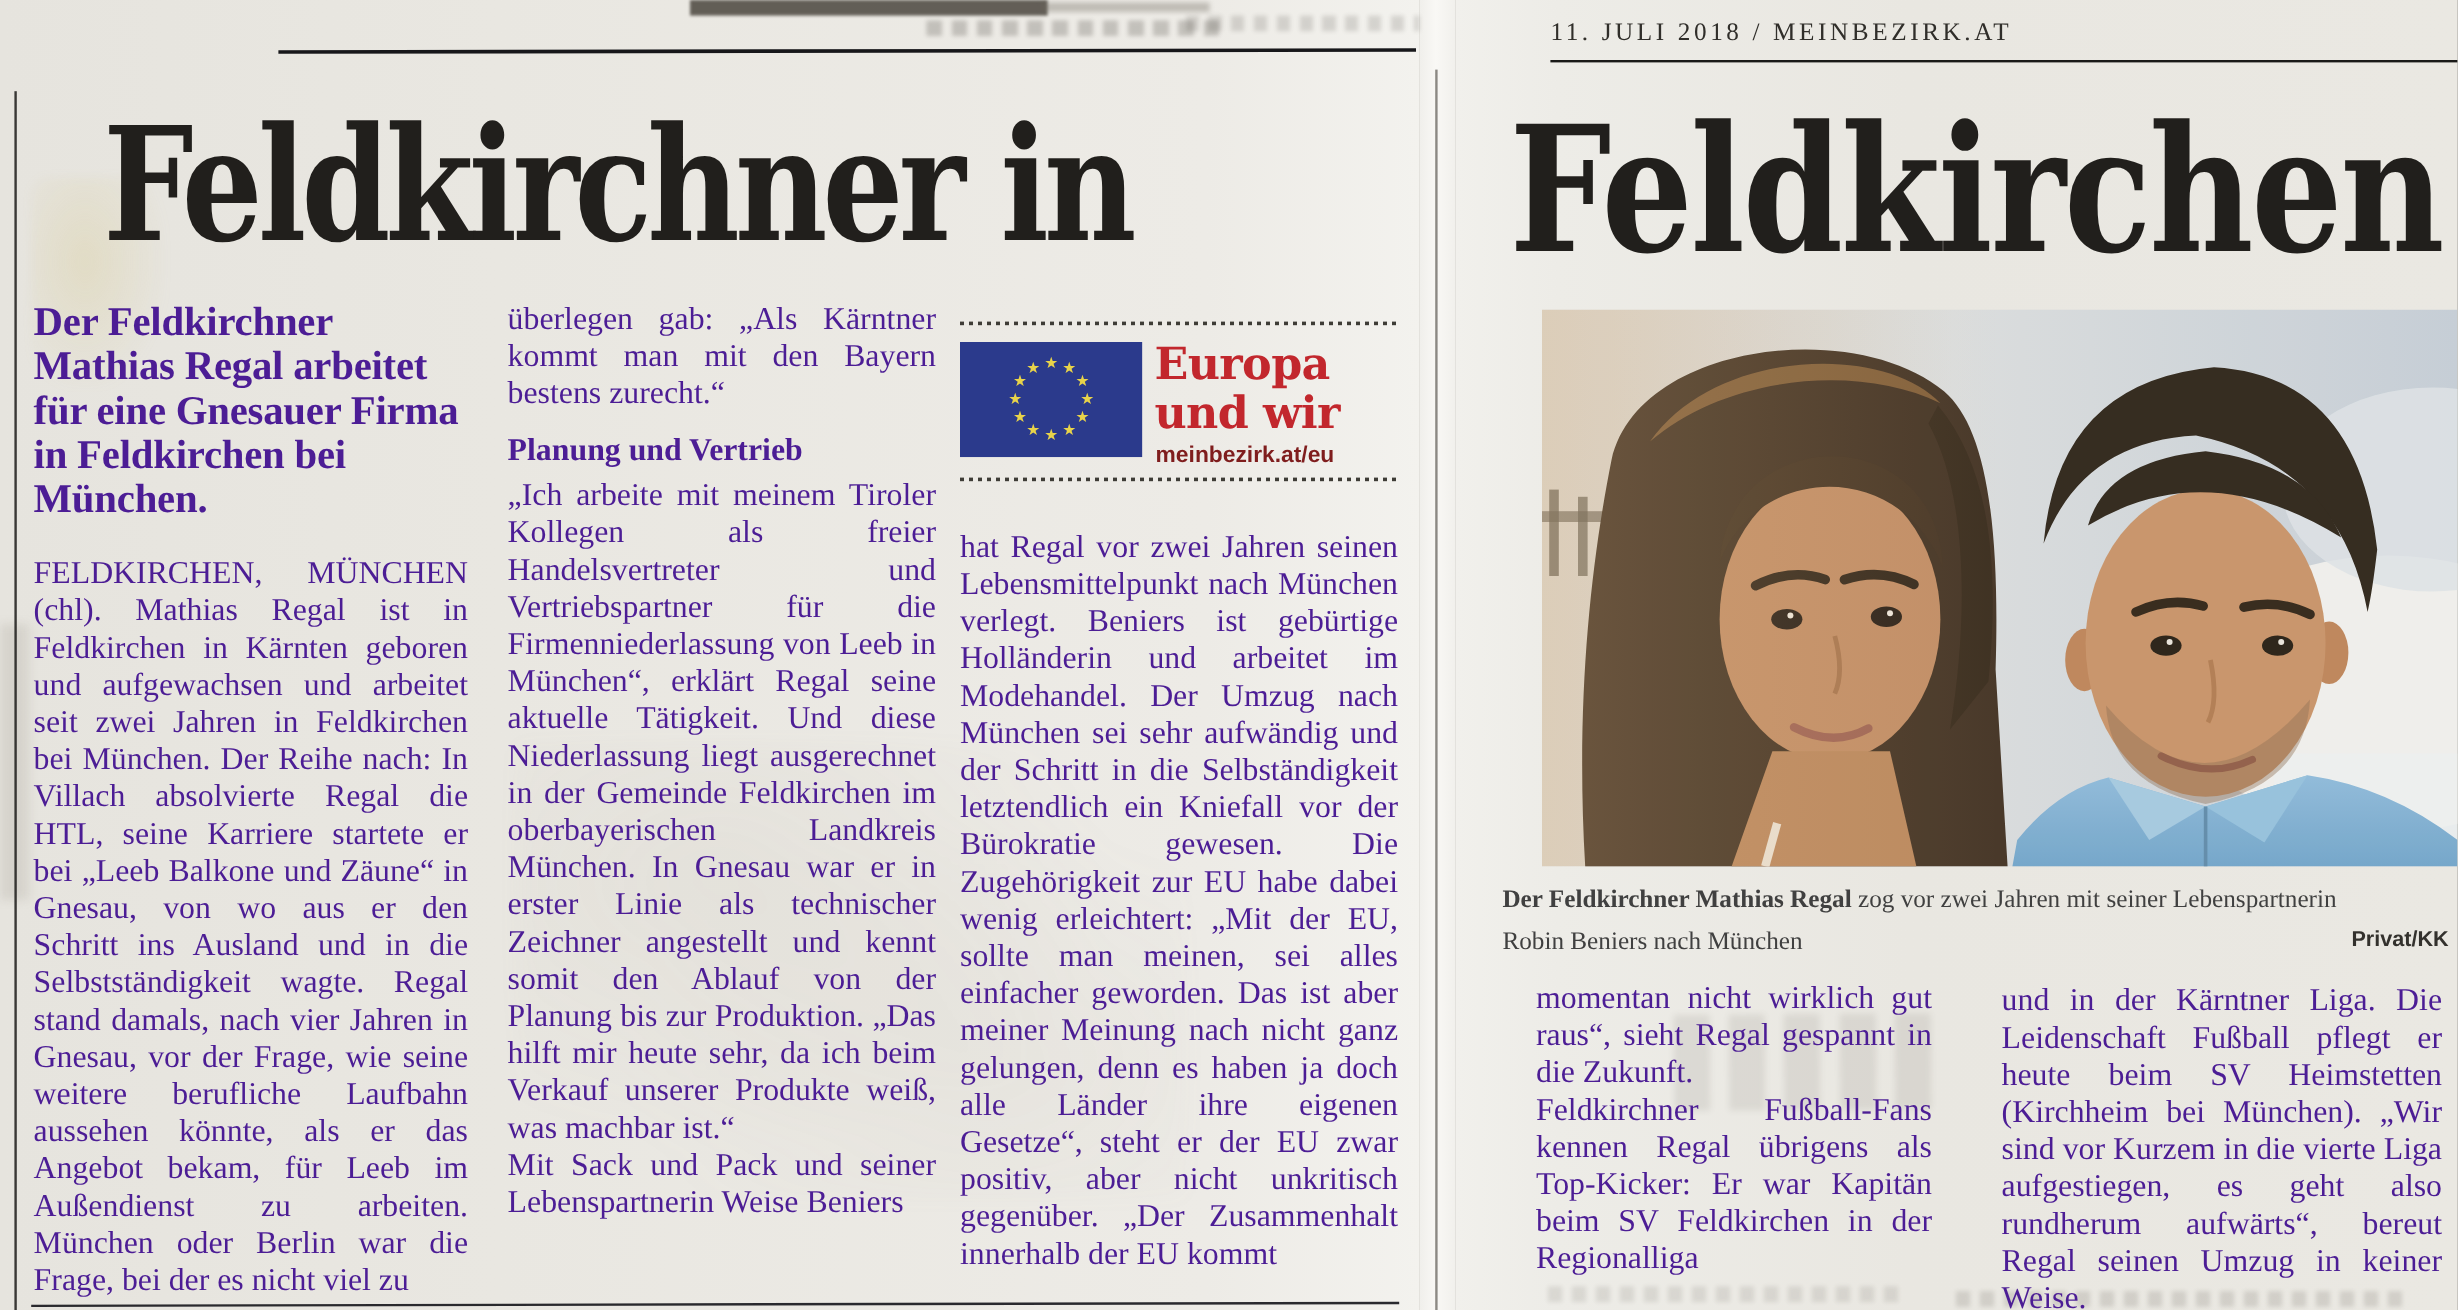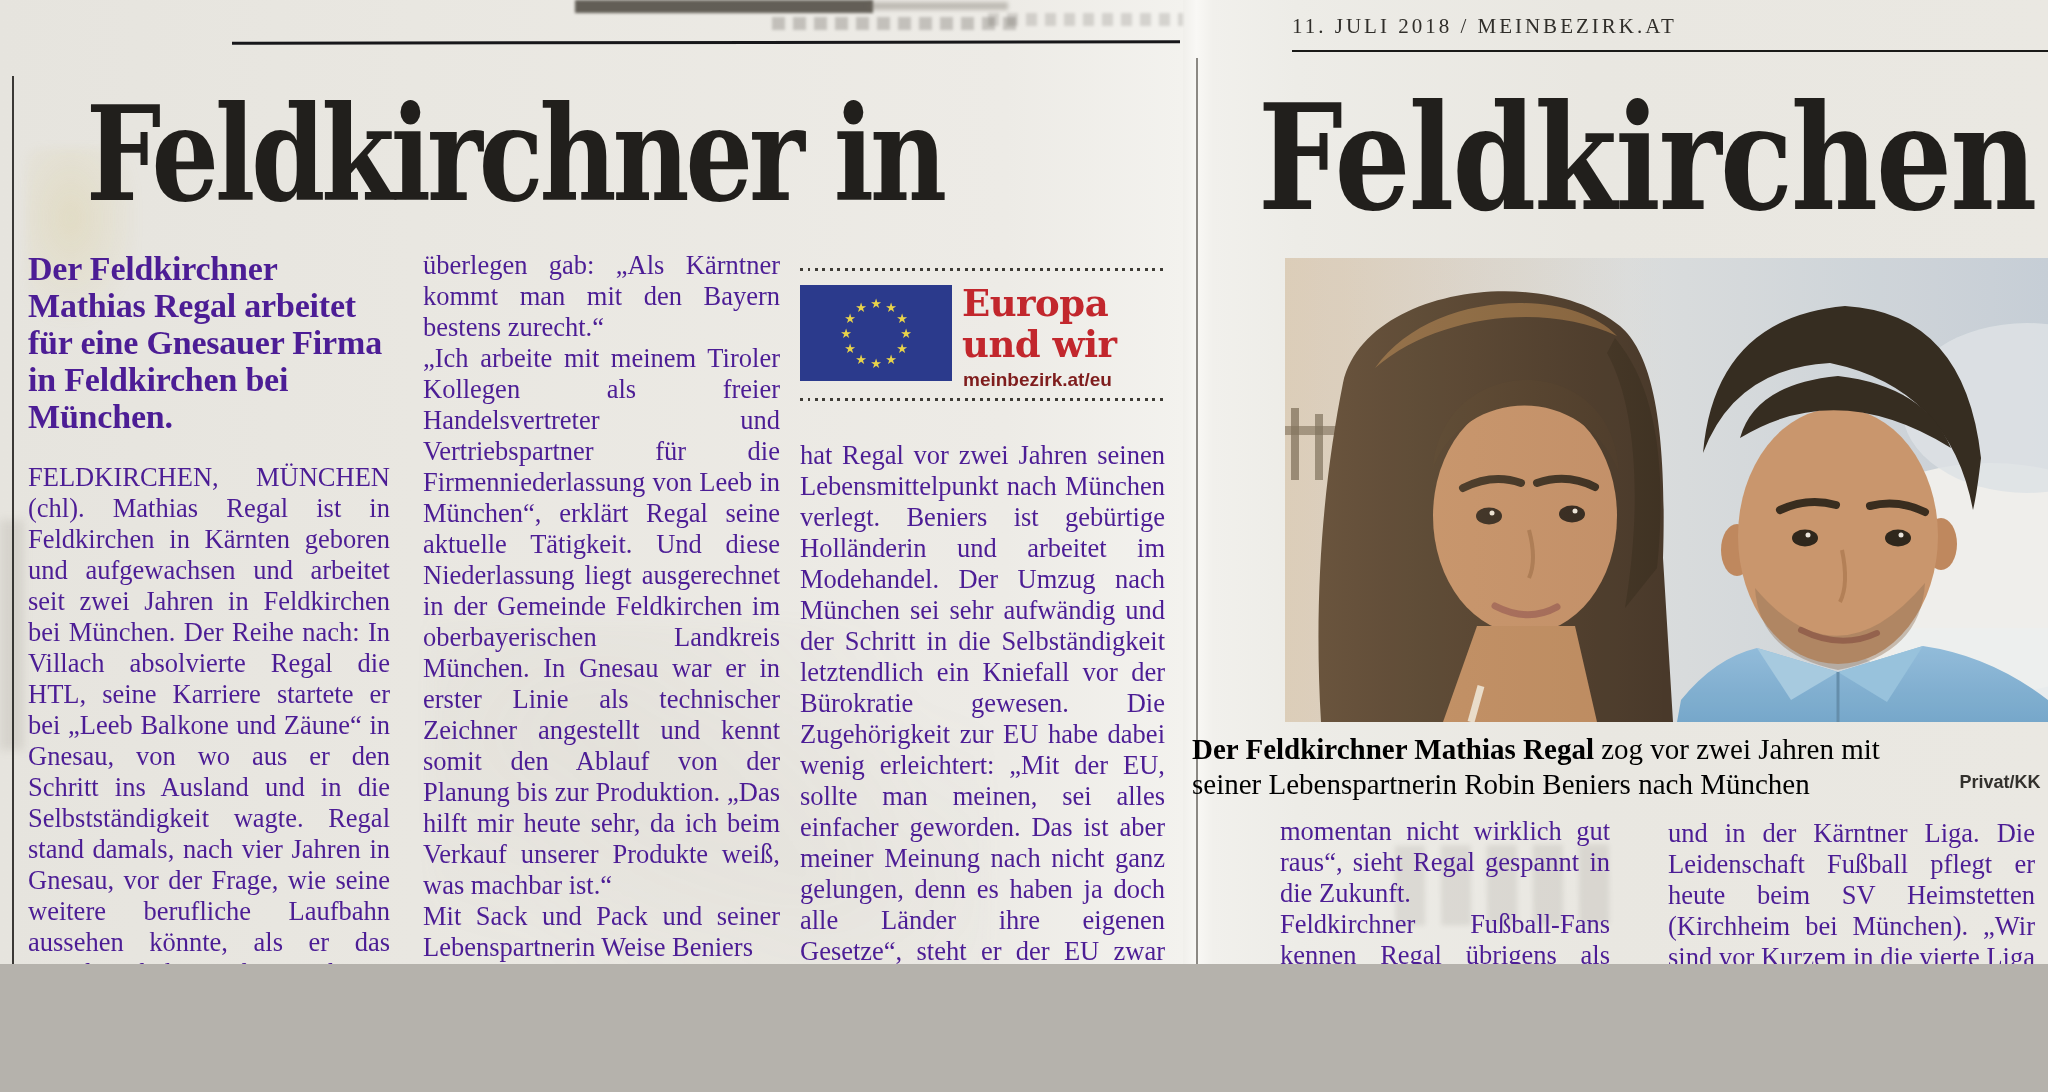--- a/index.html
+++ b/index.html
@@ -1,16 +1,16 @@
 <!DOCTYPE html>
 <html lang="de"><head>
 <meta charset="utf-8">
 <style>
   html,body{margin:0;padding:0;background:#b5b2ac;}
-  .scan{position:relative;width:2048px;height:964px;overflow:hidden;
+  .scan{position:relative;width:2048px;height:1092px;overflow:hidden;
         font-family:"Liberation Serif","DejaVu Serif",serif;color:#272420;}
   
   .left-page{position:absolute;left:0;top:0;width:1183px;height:1092px;
     background:linear-gradient(90deg,#e6e4de 0,#e9e7e1 35%,#edebe6 85%,#f3f2ee 100%);}
   .fold{position:absolute;left:1183px;top:0;width:30px;height:1092px;
     background:linear-gradient(90deg,#f0efeb 0,#f9f8f5 45%,#f1f0ec 100%);}
   .fold-line{position:absolute;left:1196px;top:58px;width:2px;height:1034px;
     background:#45413a;opacity:.6;filter:blur(.4px);}
   .right-page{position:absolute;left:1213px;top:0;width:835px;height:1092px;
     background:linear-gradient(90deg,#f1f0ec 0,#edece7 10%,#e9e7e1 45%,#eae8e2 100%);}
@@ -44,21 +44,21 @@
     background:repeating-linear-gradient(90deg,#3e3c36 0 3px,transparent 3px 7.5px);}
   .dot1{left:800px;top:268px;width:366px;}
   .dot2{left:800px;top:398px;width:366px;}
   .eu-flag{position:absolute;left:800px;top:285px;width:152px;height:96px;}
   .eu-title{position:absolute;left:962px;top:283px;font-family:"DejaVu Serif",serif;
     font-weight:700;font-size:37px;line-height:41px;color:#c2272d;letter-spacing:-.5px;}
   .eu-url{position:absolute;left:963px;top:369px;font-family:"Liberation Sans",sans-serif;
     font-weight:700;font-size:19px;color:#7f1d1d;}
   
   .photo{position:absolute;left:1285px;top:258px;width:763px;height:464px;}
-  .caption{position:absolute;left:1192px;top:732px;width:700px;font-size:29px;line-height:35px;color:#000000;}
+  .caption{position:absolute;left:1252px;top:732px;width:700px;font-size:21px;line-height:35px;color:#404040;}
   .caption .cap-bold{font-weight:700;}
   .credit{position:absolute;left:1955px;top:772px;width:90px;text-align:center;
     font-family:"Liberation Sans",sans-serif;font-weight:700;font-size:18px;color:#33312d;}
   .rcol1{left:1280px;top:816px;width:330px;}
   .rcol1 .subhead{margin:14px 0 7px 0;}
   .rcol2{left:1668px;top:818px;width:367px;}
   
   .ghost{position:absolute;pointer-events:none;}
   .g-topband{left:575px;top:0;width:298px;height:13px;background:#413c34;opacity:.8;filter:blur(1.5px);}
   .g-topband2{left:868px;top:2px;width:140px;height:8px;background:#6b655b;opacity:.35;filter:blur(2px);}
@@ -115,20 +115,21 @@
   <div class="col col1">
     <div class="lead-line">
       <span>FELDKIRCHEN,</span>
       <span>MÜNCHEN</span>
     </div>
     <p>(chl). Mathias Regal ist in Feldkirchen in Kärnten geboren und aufgewachsen und arbeitet seit zwei Jahren in Feldkirchen bei München. Der Reihe nach: In Villach absolvierte Regal die HTL, seine Karriere startete er bei „Leeb Balkone und Zäune“ in Gnesau, von wo aus er den Schritt ins Ausland und in die Selbstständigkeit wagte. Regal stand damals, nach vier Jahren in Gnesau, vor der Frage, wie seine weitere berufliche Laufbahn aussehen könnte, als er das Angebot bekam, für Leeb im Außendienst zu arbeiten. München oder Berlin war die Frage, bei der es nicht viel zu</p>
   </div>
 
   <div class="col col2">
     <p>überlegen gab: „Als Kärntner kommt man mit den Bayern bestens zurecht.“</p>
+    <p class="subhead">Planung und Vertrieb</p>
     <p>„Ich arbeite mit meinem Tiroler Kollegen als freier Handelsvertreter und Vertriebspartner für die Firmenniederlassung von Leeb in München“, erklärt Regal seine aktuelle Tätigkeit. Und diese Niederlassung liegt ausgerechnet in der Gemeinde Feldkirchen im oberbayerischen Landkreis München. In Gnesau war er in erster Linie als technischer Zeichner angestellt und kennt somit den Ablauf von der Planung bis zur Produktion. „Das hilft mir heute sehr, da ich beim Verkauf unserer Produkte weiß, was machbar ist.“</p>
     <p>Mit Sack und Pack und seiner Lebenspartnerin Weise Beniers</p>
   </div>
 
   <div class="dotted dot1"></div>
   <svg class="eu-flag" viewBox="0 0 152 96" aria-hidden="true">
     <rect x="0" y="0" width="152" height="96" fill="#2b3a8c"></rect>
     <g font-size="13" text-anchor="middle" font-family="DejaVu Sans, sans-serif" fill="#e8d34a">
       <text x="76" y="18" dominant-baseline="central">★</text>
       <text x="91" y="22" dominant-baseline="central">★</text>

